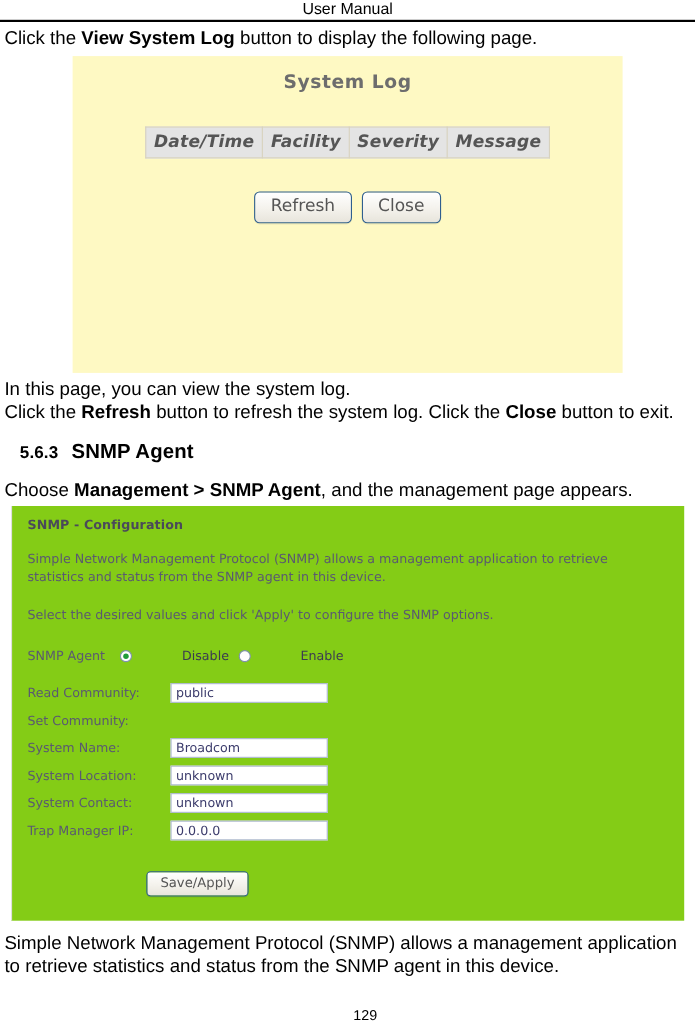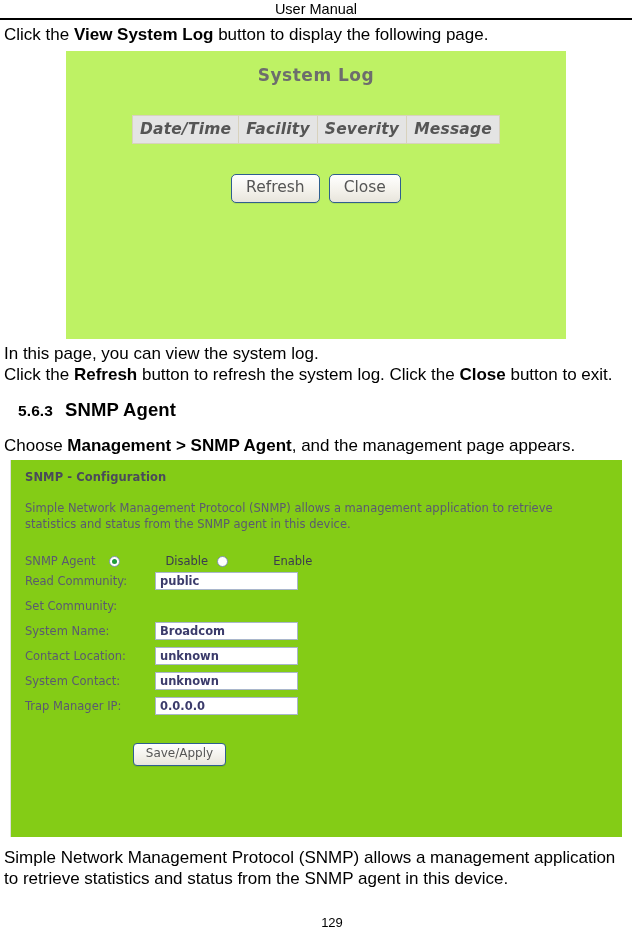--- a/index.html
+++ b/index.html
@@ -50,21 +50,21 @@
     display: inline-block;
     margin-right: 12px;
     font-weight: bold;
   }
 
   
   .syslog-shot {
     width: 500px;
     margin: 6px auto 0 auto;
     height: 288px;
-    background: #bef264;
+    background: #fef9c3;
     position: relative;
     font-family: "DejaVu Sans", sans-serif;
   }
   .syslog-title {
     text-align: center;
     font-size: 17px;
     font-weight: bold;
     color: #6d6d6d;
     padding-top: 14px;
     letter-spacing: 0.5px;
@@ -174,20 +174,21 @@
   .radio-dot.checked::after {
     content: "";
     position: absolute;
     left: 2px; top: 2px;
     width: 5px; height: 5px;
     border-radius: 50%;
     background: #1f9d3a;
   }
 
   .snmp-fields {
+    margin-top: 14px;
     padding-left: 14px;
   }
   .field-row {
     display: flex;
     align-items: center;
     height: 25px;
   }
   .field-label {
     width: 130px;
     font-size: 11.5px;
@@ -197,21 +198,20 @@
     width: 143px;
     height: 18px;
     border: 1px solid #a9b6cb;
     background: #ffffff;
     font-family: "DejaVu Sans", sans-serif;
     font-size: 11.5px;
     color: #3b3b6b;
     padding: 1px 4px;
     box-sizing: border-box;
     line-height: 16px;
-    font-weight: bold;
   }
   .snmp-apply-wrap {
     display: flex;
     justify-content: center;
     margin-top: 25px;
     padding-right: 290px;
   }
   .snmp-apply-wrap .btn-web.small {
     margin-left: 16px;
   }
@@ -272,20 +272,21 @@
 
 <div class="body-text">
   <span>Choose </span><b>Management &gt; SNMP Agent</b><span>, and the management page appears.</span>
 </div>
 
 <div class="snmp-shot">
 
   <div class="snmp-panel-title">SNMP - Configuration</div>
 
   <div class="snmp-para">Simple Network Management Protocol (SNMP) allows a management application to retrieve statistics and status from the SNMP agent in this device.</div>
+  <div class="snmp-para second">Select the desired values and click 'Apply' to configure the SNMP options.</div>
 
   <div class="snmp-agent-row">
     <span class="snmp-agent-label">SNMP Agent</span>
     <label class="radio-opt">
       <span class="radio-dot checked"></span>
       <span>Disable</span>
     </label>
     <label class="radio-opt">
       <span class="radio-dot"></span>
       <span>Enable</span>
@@ -298,21 +299,21 @@
       <input class="field-input" type="text" value="public" style="">
     </div>
     <div class="field-row">
       <span class="field-label">Set Community:</span>
     </div>
     <div class="field-row">
       <span class="field-label">System Name:</span>
       <input class="field-input" type="text" value="Broadcom" style="">
     </div>
     <div class="field-row">
-      <span class="field-label">Contact Location:</span>
+      <span class="field-label">System Location:</span>
       <input class="field-input" type="text" value="unknown" style="">
     </div>
     <div class="field-row">
       <span class="field-label">System Contact:</span>
       <input class="field-input" type="text" value="unknown" style="">
     </div>
     <div class="field-row">
       <span class="field-label">Trap Manager IP:</span>
       <input class="field-input" type="text" value="0.0.0.0" style="">
     </div>

